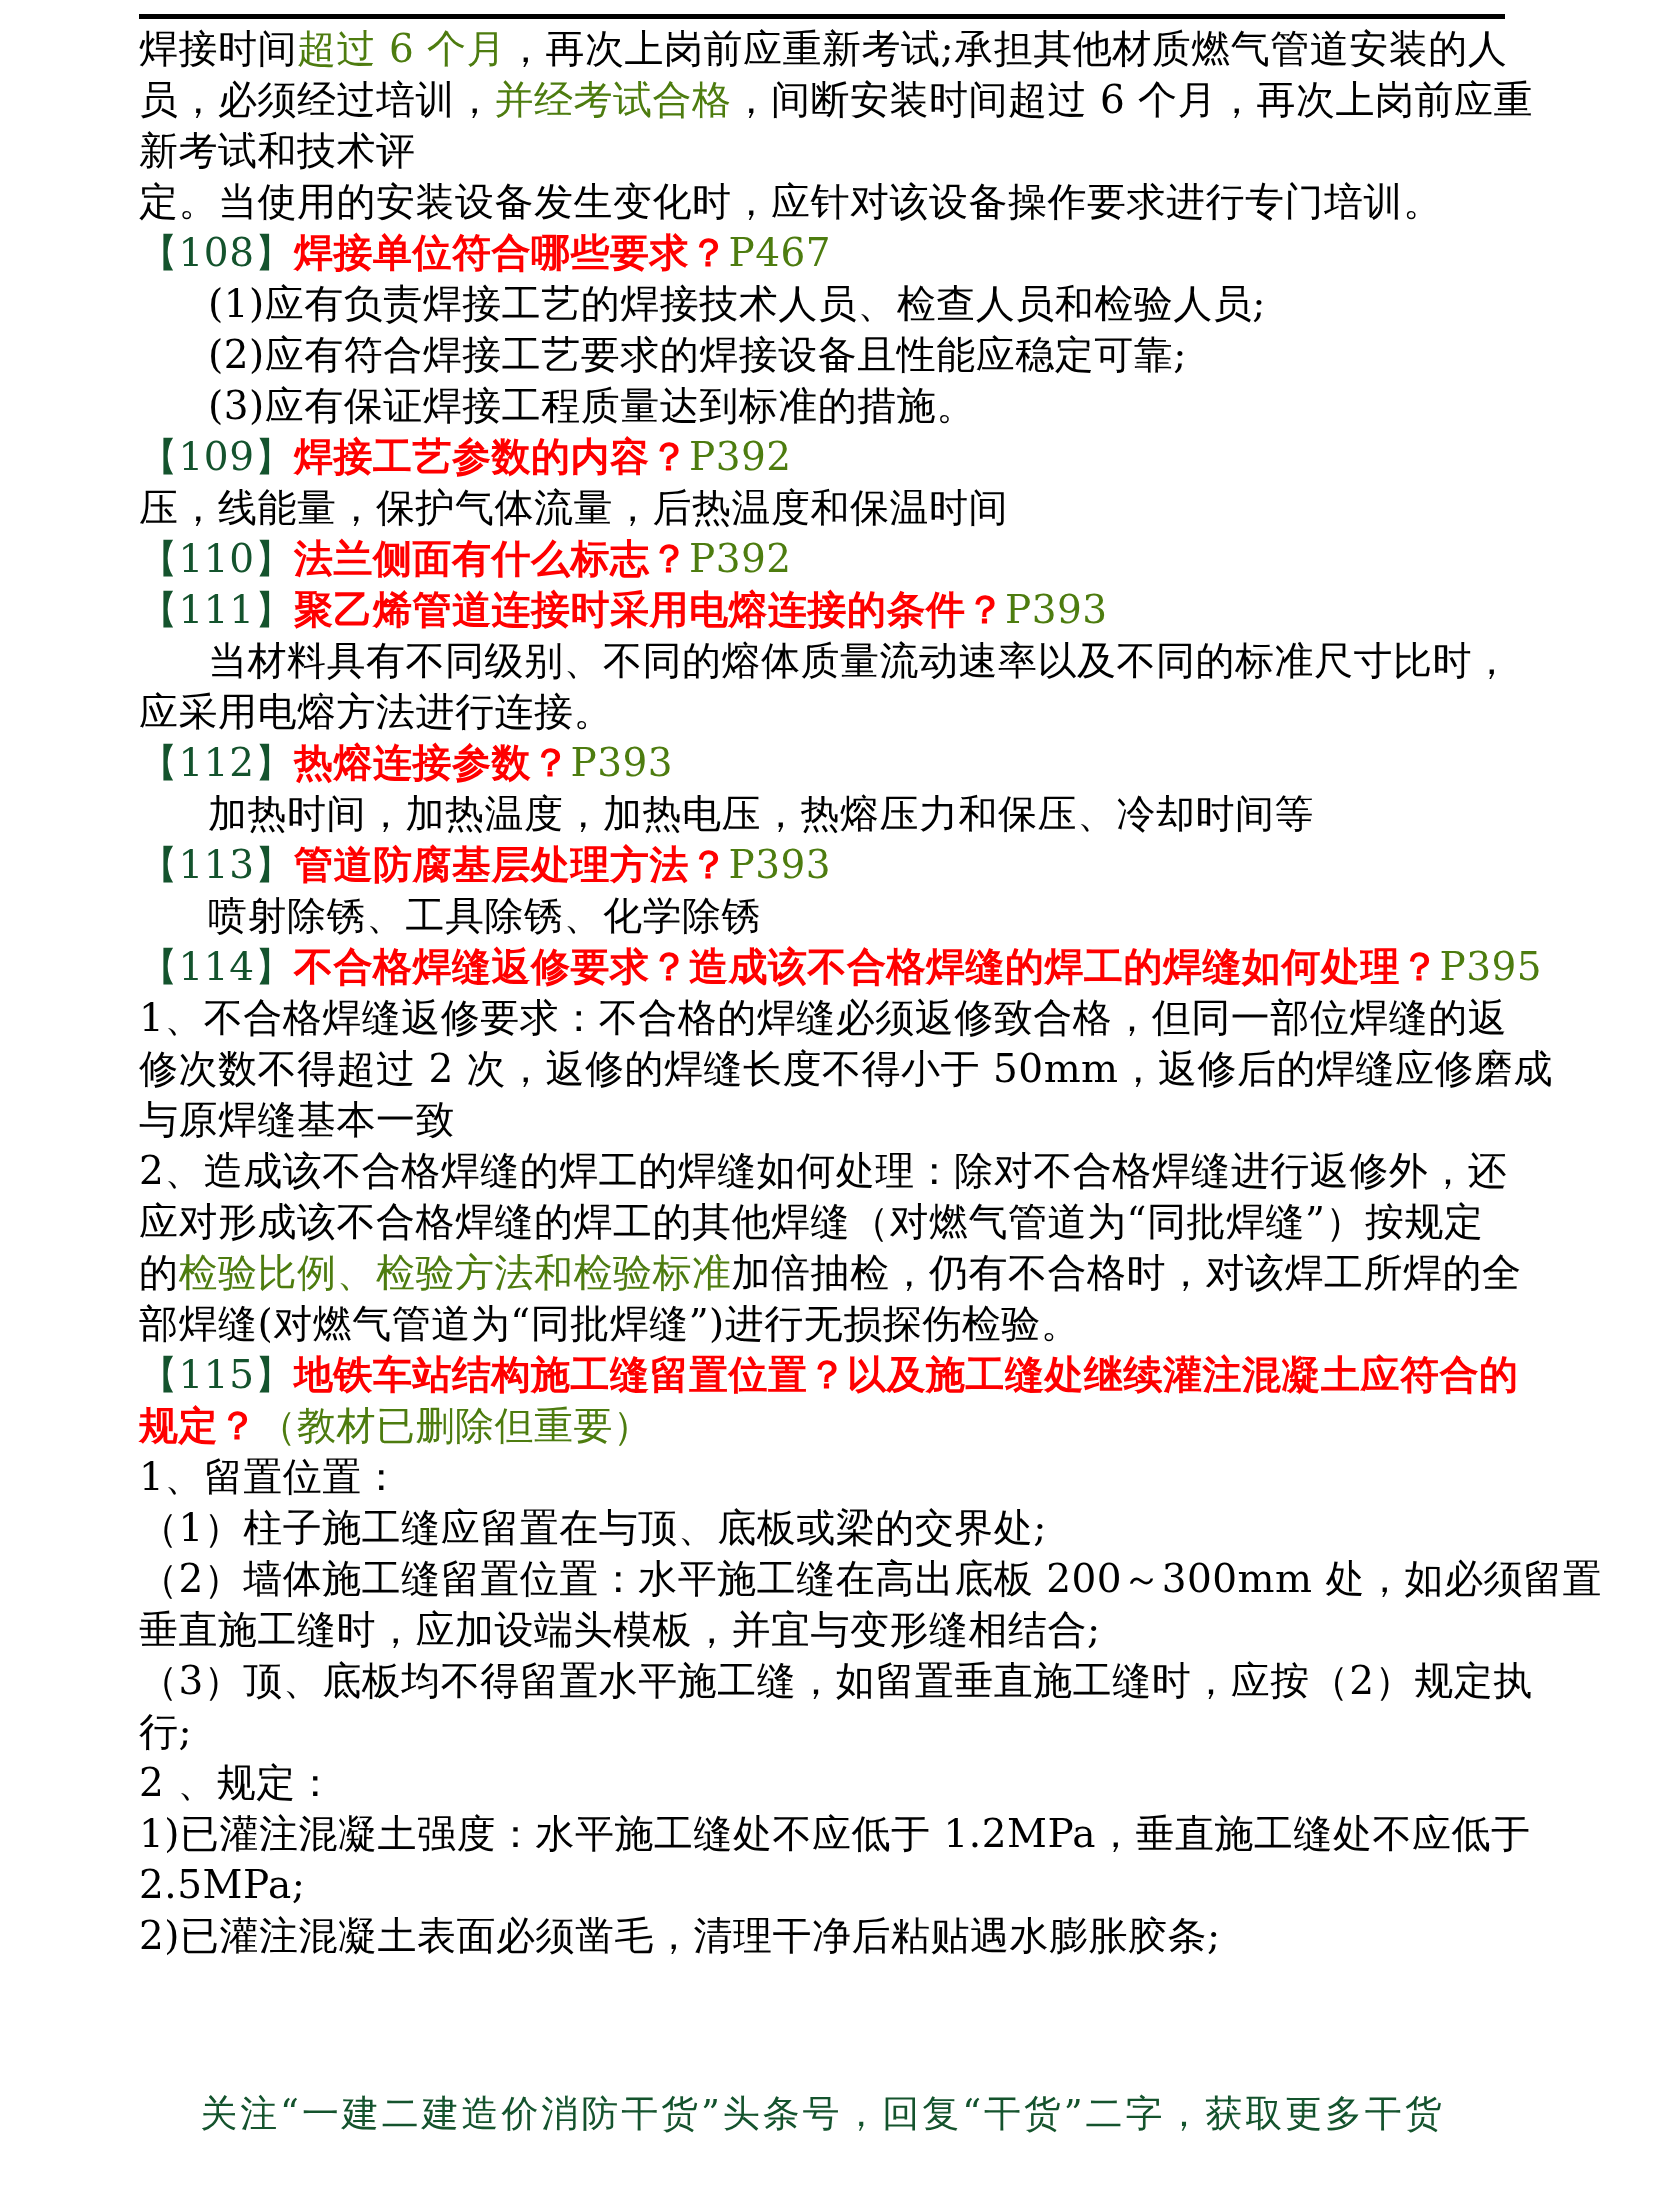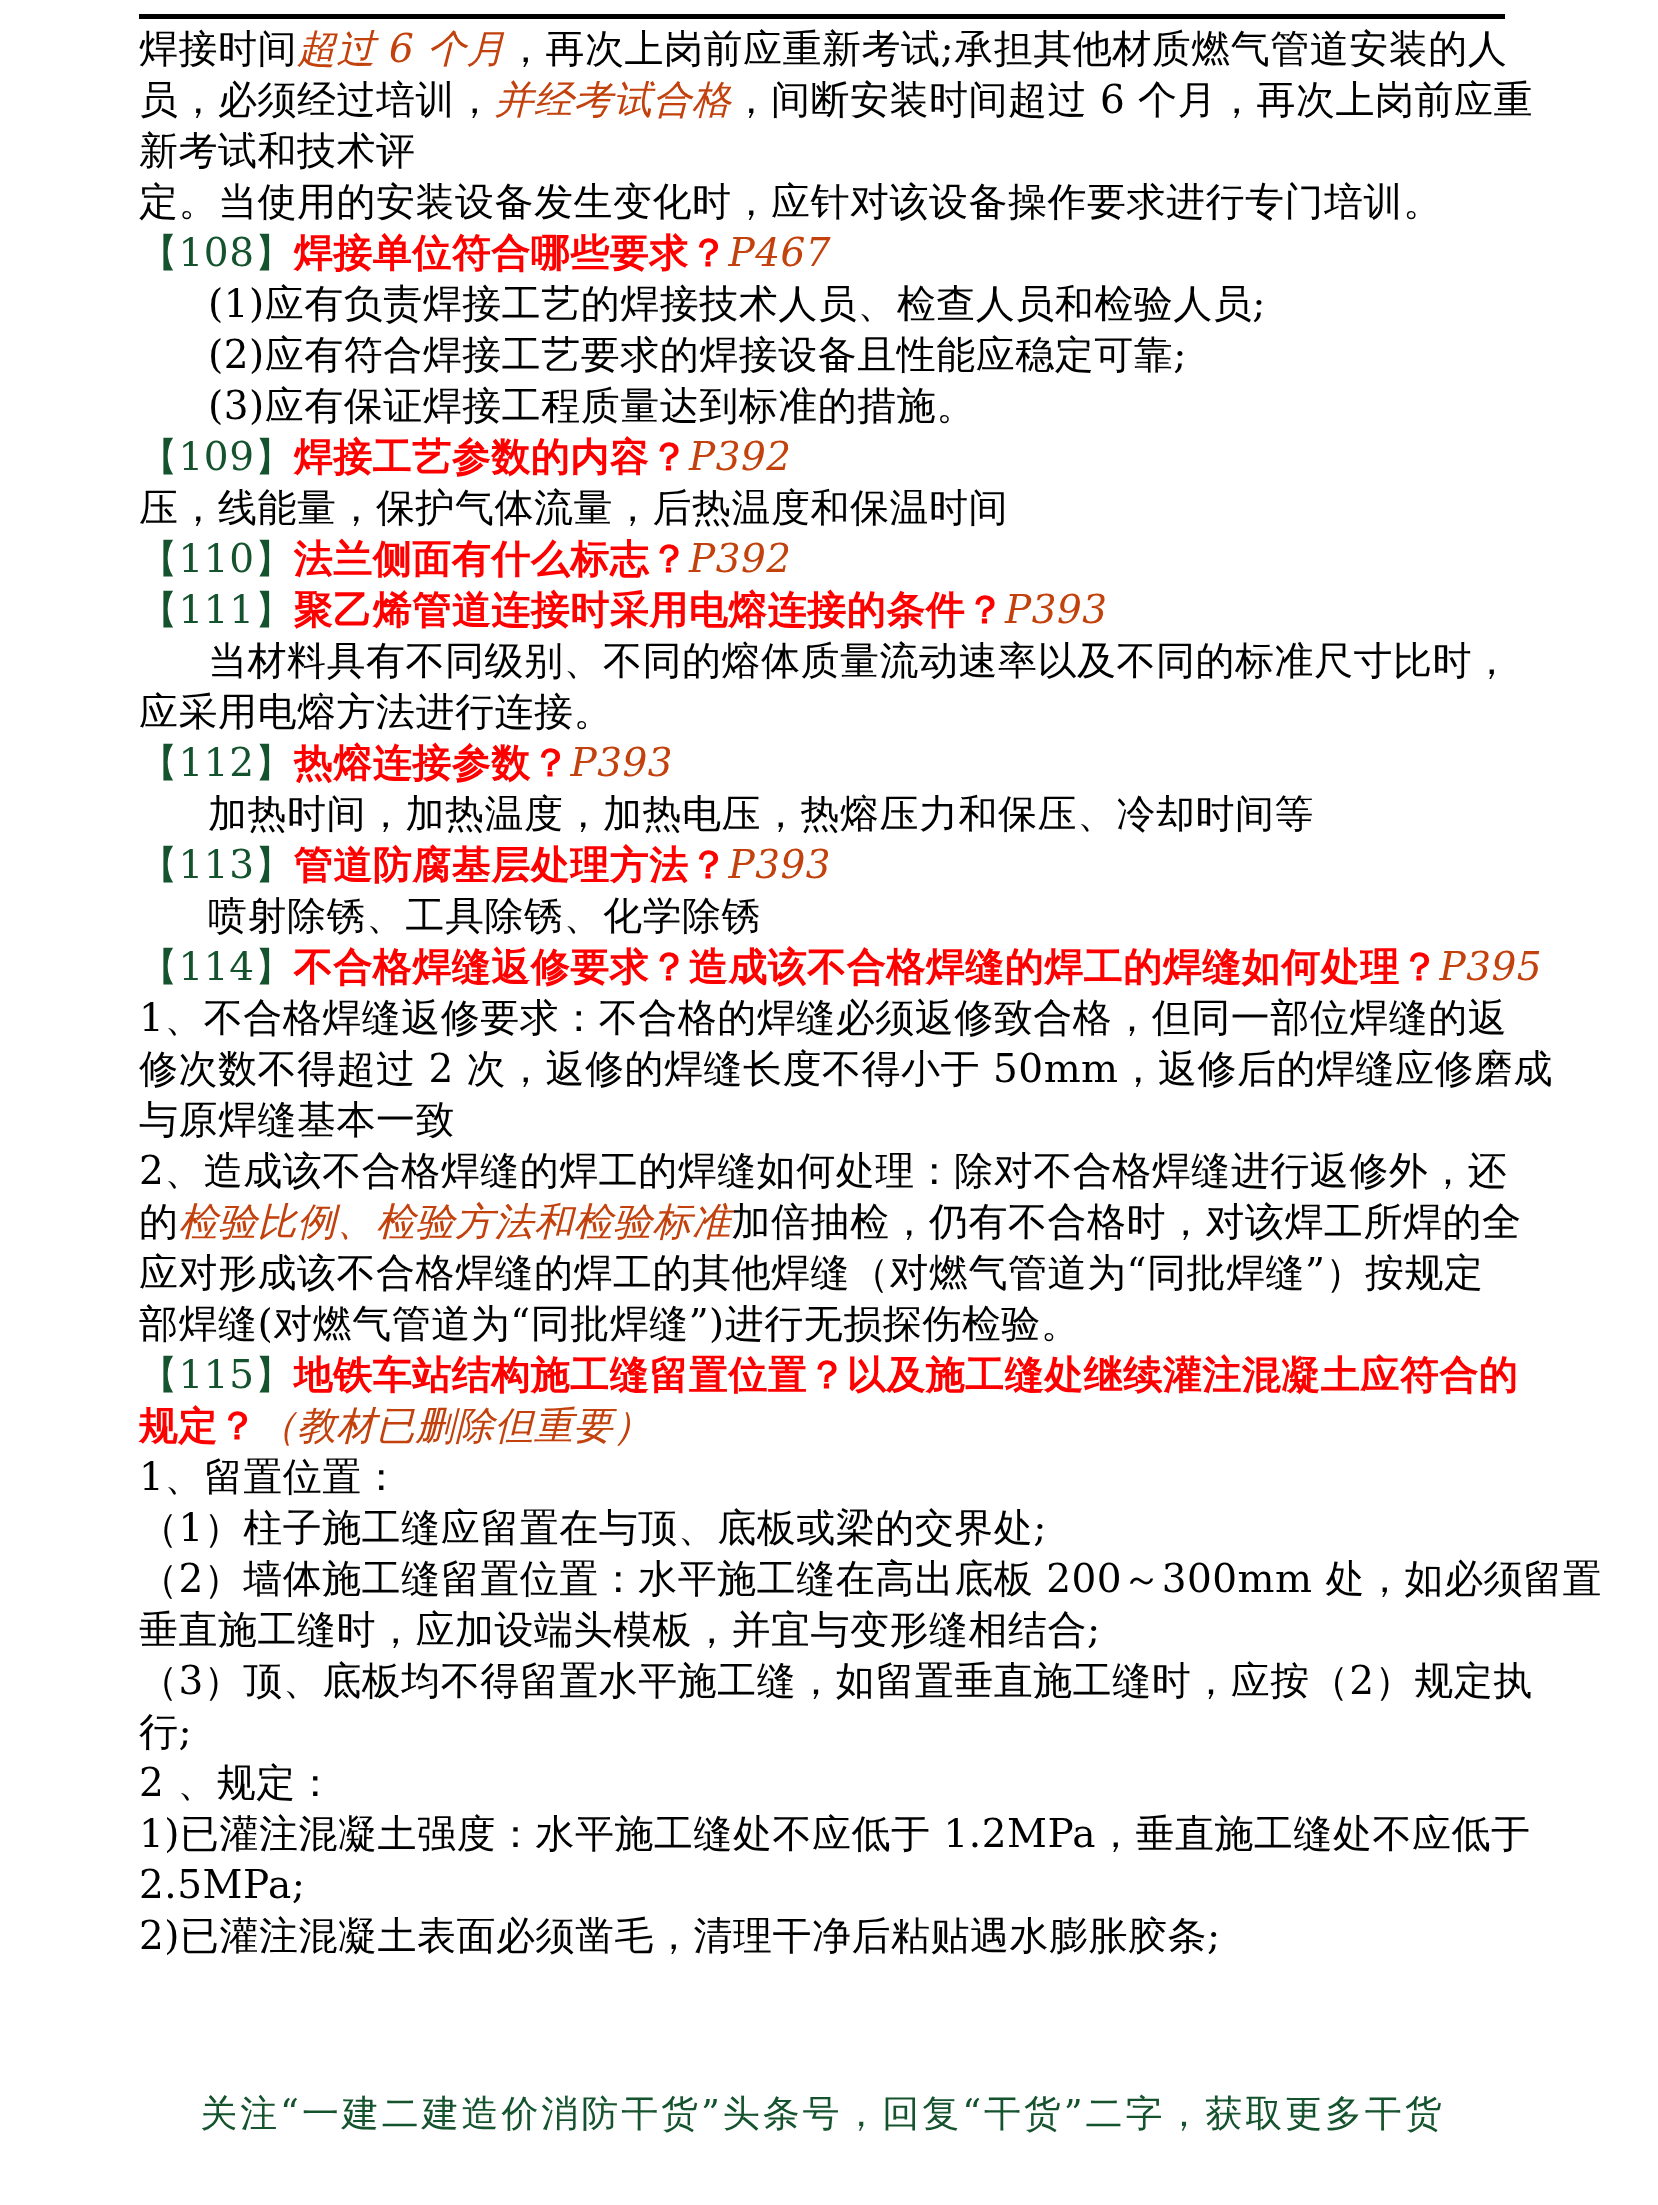--- a/index.html
+++ b/index.html
@@ -3,21 +3,21 @@
 <meta charset="utf-8">
 <style>
   html, body { margin: 0; padding: 0; background: #ffffff; }
   body { width: 1658px; height: 2205px; position: relative; overflow: hidden;
          font-family: "DejaVu Serif", "Liberation Serif", serif; color: #000; }
   .rule { position: absolute; left: 139px; top: 14.3px; width: 1366px; height: 4.3px; background: #000; }
   .content { position: absolute; left: 139px; top: 23px; width: 1367px; }
   .line { height: 51px; line-height: 51px; font-size: 39px; white-space: nowrap; letter-spacing: 0.5px; }
   .indent { padding-left: 69px; }
   .red { color: #ff0000; font-weight: bold; }
-  .blue { color: #c2410c; font-style: italic; }
+  .blue { color: #4d7c0f; }
   .q-num { color: #14532d; }
   .footer { position: absolute; left: 139px; width: 1367px; top: 2087px; text-align: center;
             font-size: 37px; color: #14532d; letter-spacing: 2.9px; line-height: 53px; }
 </style>
 </head>
 <body>
 
 <div class="rule"></div>
 
 <div class="content">
@@ -44,22 +44,22 @@
   <div class="line indent">加热时间，加热温度，加热电压，热熔压力和保压、冷却时间等</div>
 
   <div class="line"><span class="q-num">【113】</span><span class="red">管道防腐基层处理方法？</span><span class="blue">P393</span></div>
   <div class="line indent">喷射除锈、工具除锈、化学除锈</div>
 
   <div class="line"><span class="q-num">【114】</span><span class="red">不合格焊缝返修要求？造成该不合格焊缝的焊工的焊缝如何处理？</span><span class="blue">P395</span></div>
   <div class="line">1、不合格焊缝返修要求：不合格的焊缝必须返修致合格，但同一部位焊缝的返</div>
   <div class="line">修次数不得超过 2 次，返修的焊缝长度不得小于 50mm，返修后的焊缝应修磨成</div>
   <div class="line">与原焊缝基本一致</div>
   <div class="line">2、造成该不合格焊缝的焊工的焊缝如何处理：除对不合格焊缝进行返修外，还</div>
+  <div class="line">应对形成该不合格焊缝的焊工的其他焊缝（对燃气管道为“同批焊缝”）按规定</div>
   <div class="line"><span>的</span><span class="blue">检验比例、检验方法和检验标准</span><span>加倍抽检，仍有不合格时，对该焊工所焊的全</span></div>
-  <div class="line">应对形成该不合格焊缝的焊工的其他焊缝（对燃气管道为“同批焊缝”）按规定</div>
   <div class="line">部焊缝(对燃气管道为“同批焊缝”)进行无损探伤检验。</div>
 
   <div class="line"><span class="q-num">【115】</span><span class="red">地铁车站结构施工缝留置位置？以及施工缝处继续灌注混凝土应符合的</span></div>
   <div class="line"><span class="red">规定？</span><span class="blue">（教材已删除但重要）</span></div>
   <div class="line">1、留置位置：</div>
   <div class="line">（1）柱子施工缝应留置在与顶、底板或梁的交界处;</div>
   <div class="line">（2）墙体施工缝留置位置：水平施工缝在高出底板 200～300mm 处，如必须留置</div>
   <div class="line">垂直施工缝时，应加设端头模板，并宜与变形缝相结合;</div>
   <div class="line">（3）顶、底板均不得留置水平施工缝，如留置垂直施工缝时，应按（2）规定执</div>
   <div class="line">行;</div>

